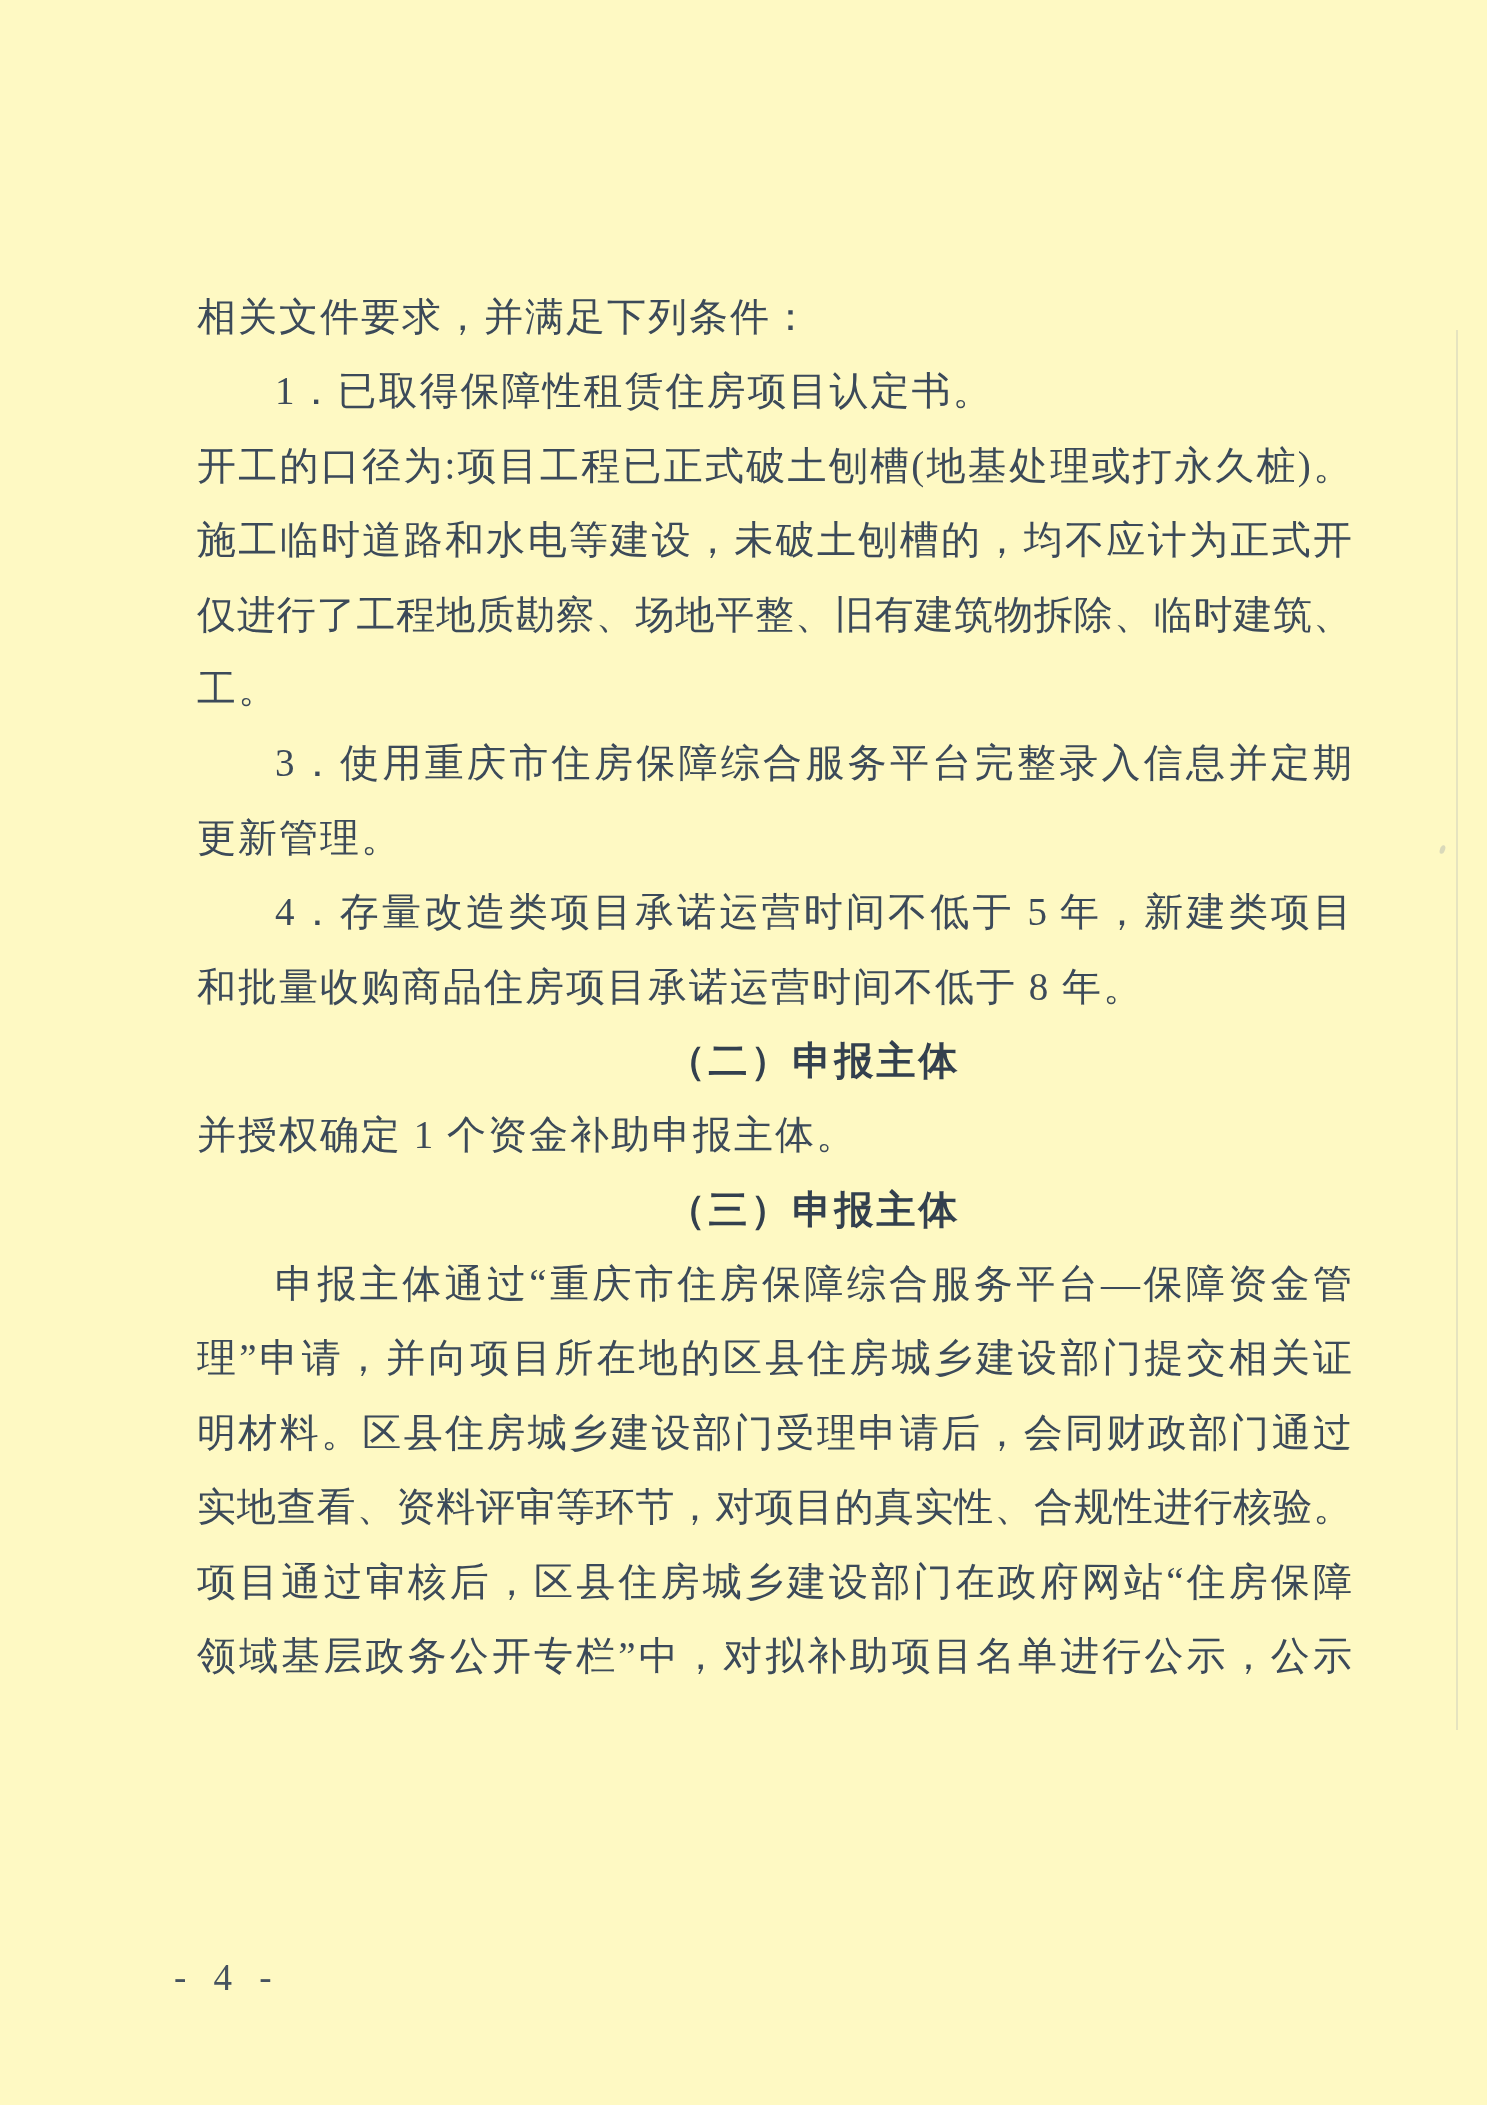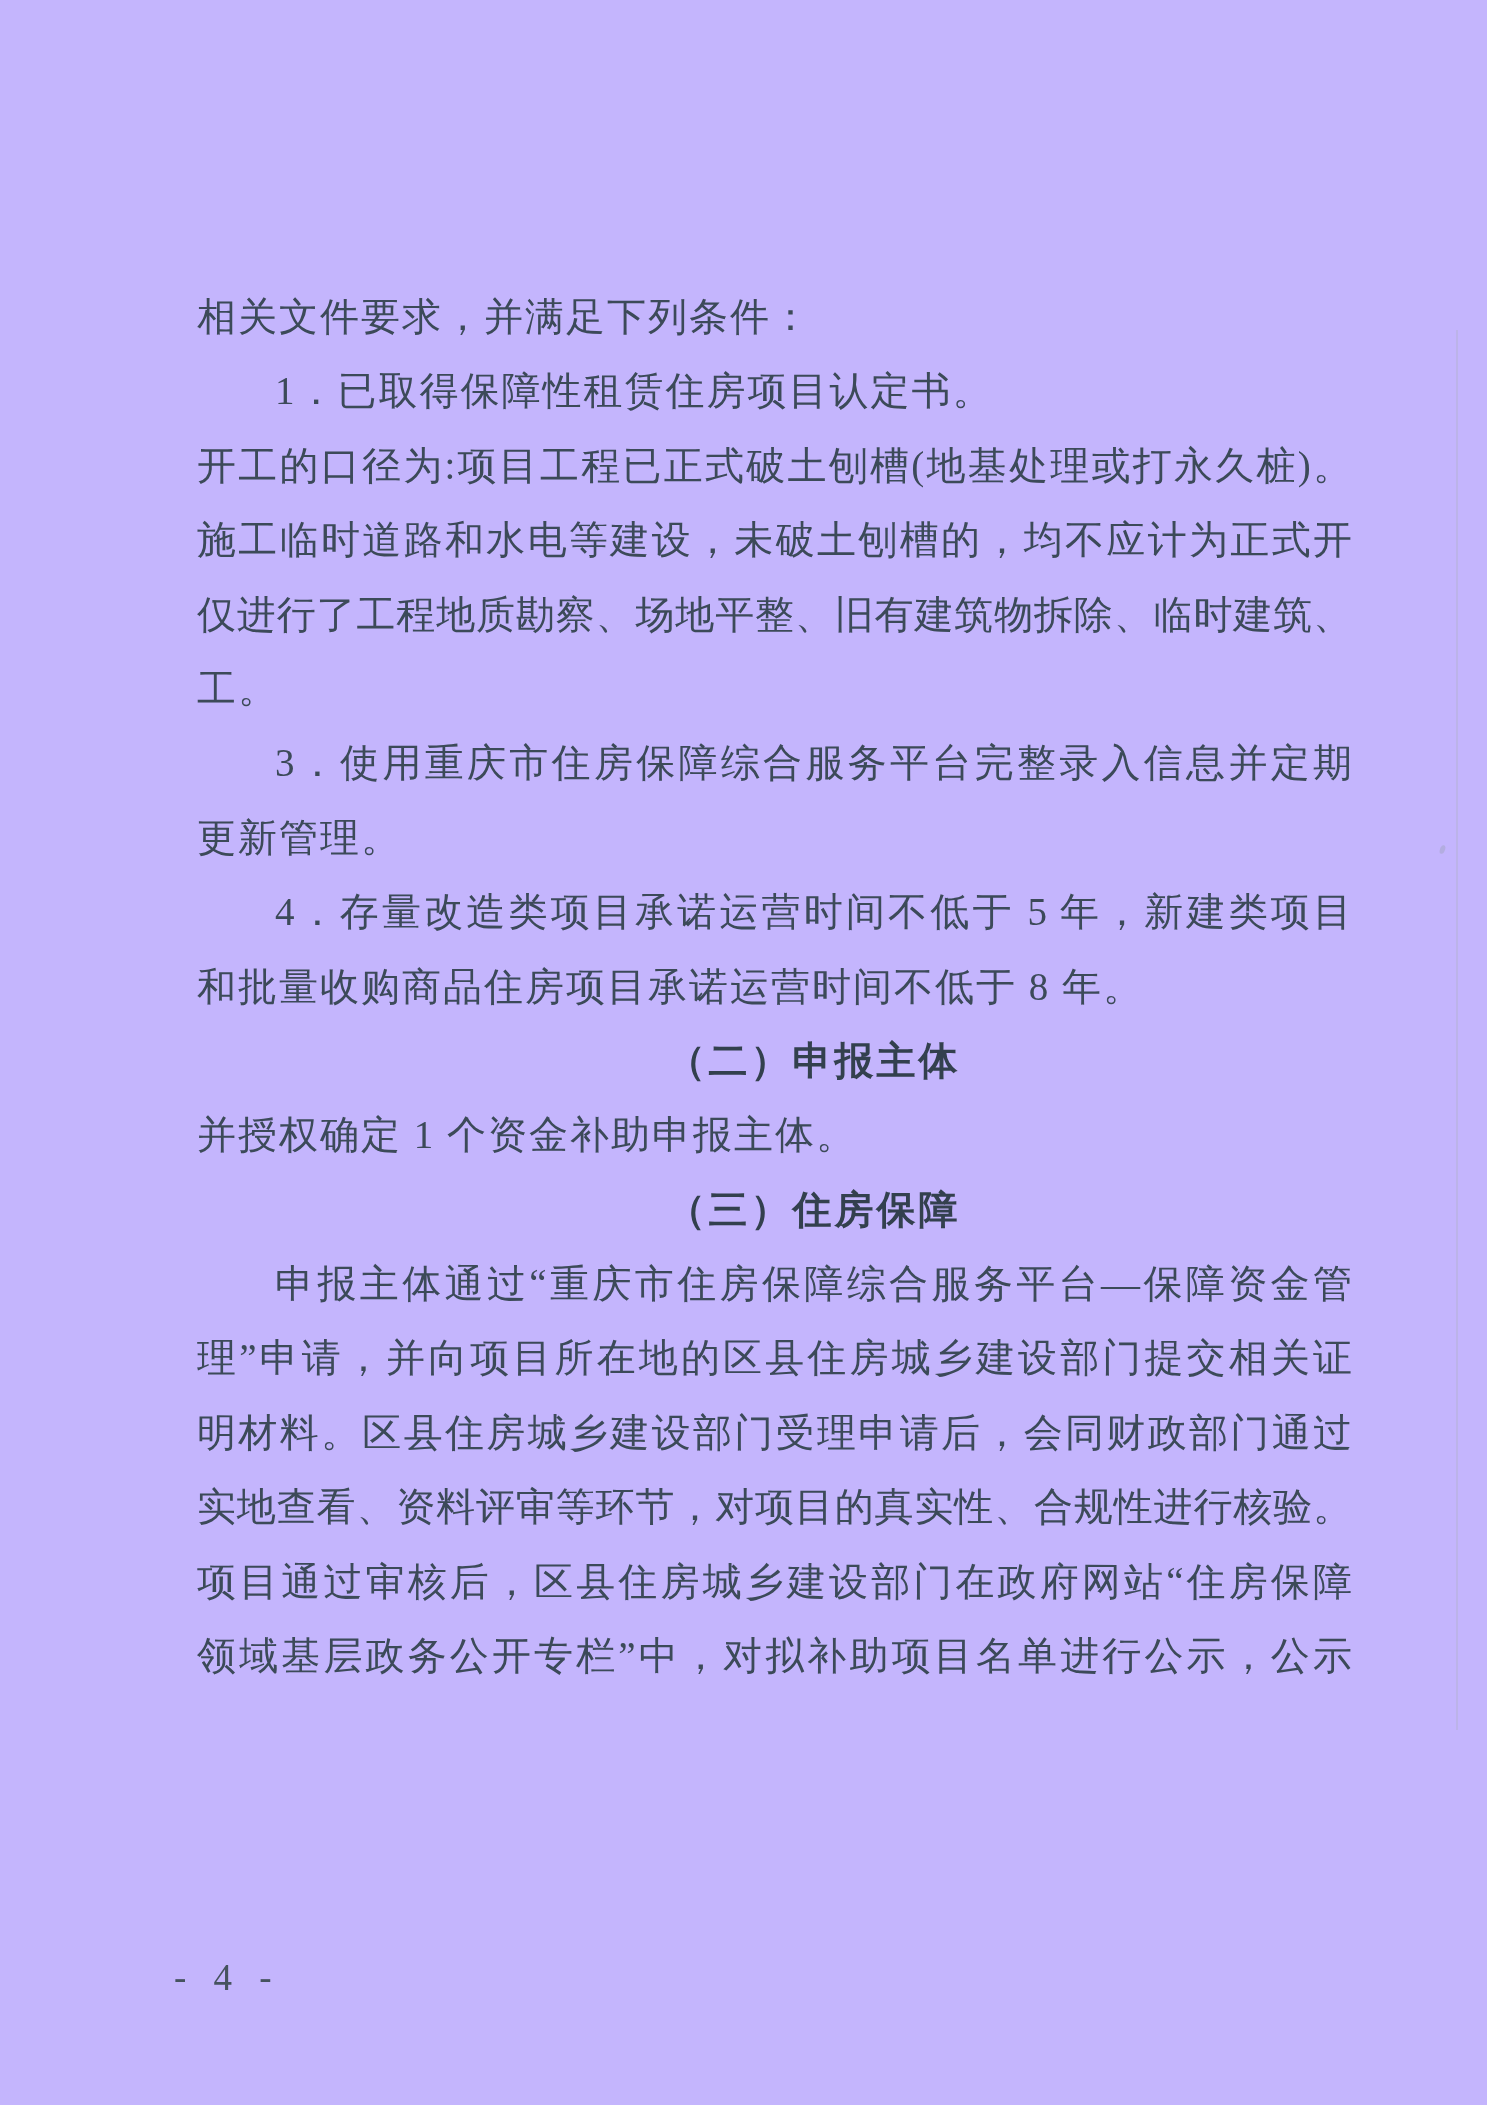--- a/index.html
+++ b/index.html
@@ -5,21 +5,21 @@
   html, body {
     margin: 0;
     padding: 0;
     background: #e8e8e6;
   }
   .page {
     position: relative;
     width: 1487px;
     height: 2105px;
     margin: 0 auto;
-    background: #c4b5fd;
+    background: #fef9c3;
     overflow: hidden;
     font-family: "Liberation Serif", serif;
     color: #3c4a59;
     text-decoration: underline;
   }
   .body-text {
     position: absolute;
     left: 197px;
     top: 280px;
     width: 1155px;
@@ -86,21 +86,21 @@
     <div class="ln j">开工的口径为:项目工程已正式破土刨槽(地基处理或打永久桩)。</div>
     <div class="ln j">施工临时道路和水电等建设，未破土刨槽的，均不应计为正式开</div>
     <div class="ln j">仅进行了工程地质勘察、场地平整、旧有建筑物拆除、临时建筑、</div>
     <div class="ln">工。</div>
     <div class="ln ind j">3．使用重庆市住房保障综合服务平台完整录入信息并定期</div>
     <div class="ln">更新管理。</div>
     <div class="ln ind j">4．存量改造类项目承诺运营时间不低于 5 年，新建类项目</div>
     <div class="ln">和批量收购商品住房项目承诺运营时间不低于 8 年。</div>
     <div class="ln ind bold">（二）申报主体</div>
     <div class="ln">并授权确定 1 个资金补助申报主体。</div>
-    <div class="ln ind bold">（三）住房保障</div>
+    <div class="ln ind bold">（三）申报主体</div>
     <div class="ln ind j">申报主体通过“重庆市住房保障综合服务平台—保障资金管</div>
     <div class="ln j">理”申请，并向项目所在地的区县住房城乡建设部门提交相关证</div>
     <div class="ln j">明材料。区县住房城乡建设部门受理申请后，会同财政部门通过</div>
     <div class="ln j">实地查看、资料评审等环节，对项目的真实性、合规性进行核验。</div>
     <div class="ln j">项目通过审核后，区县住房城乡建设部门在政府网站“住房保障</div>
     <div class="ln j">领域基层政务公开专栏”中，对拟补助项目名单进行公示，公示</div>
   </div>
 
   <div class="footer">- 4 -</div>
 

